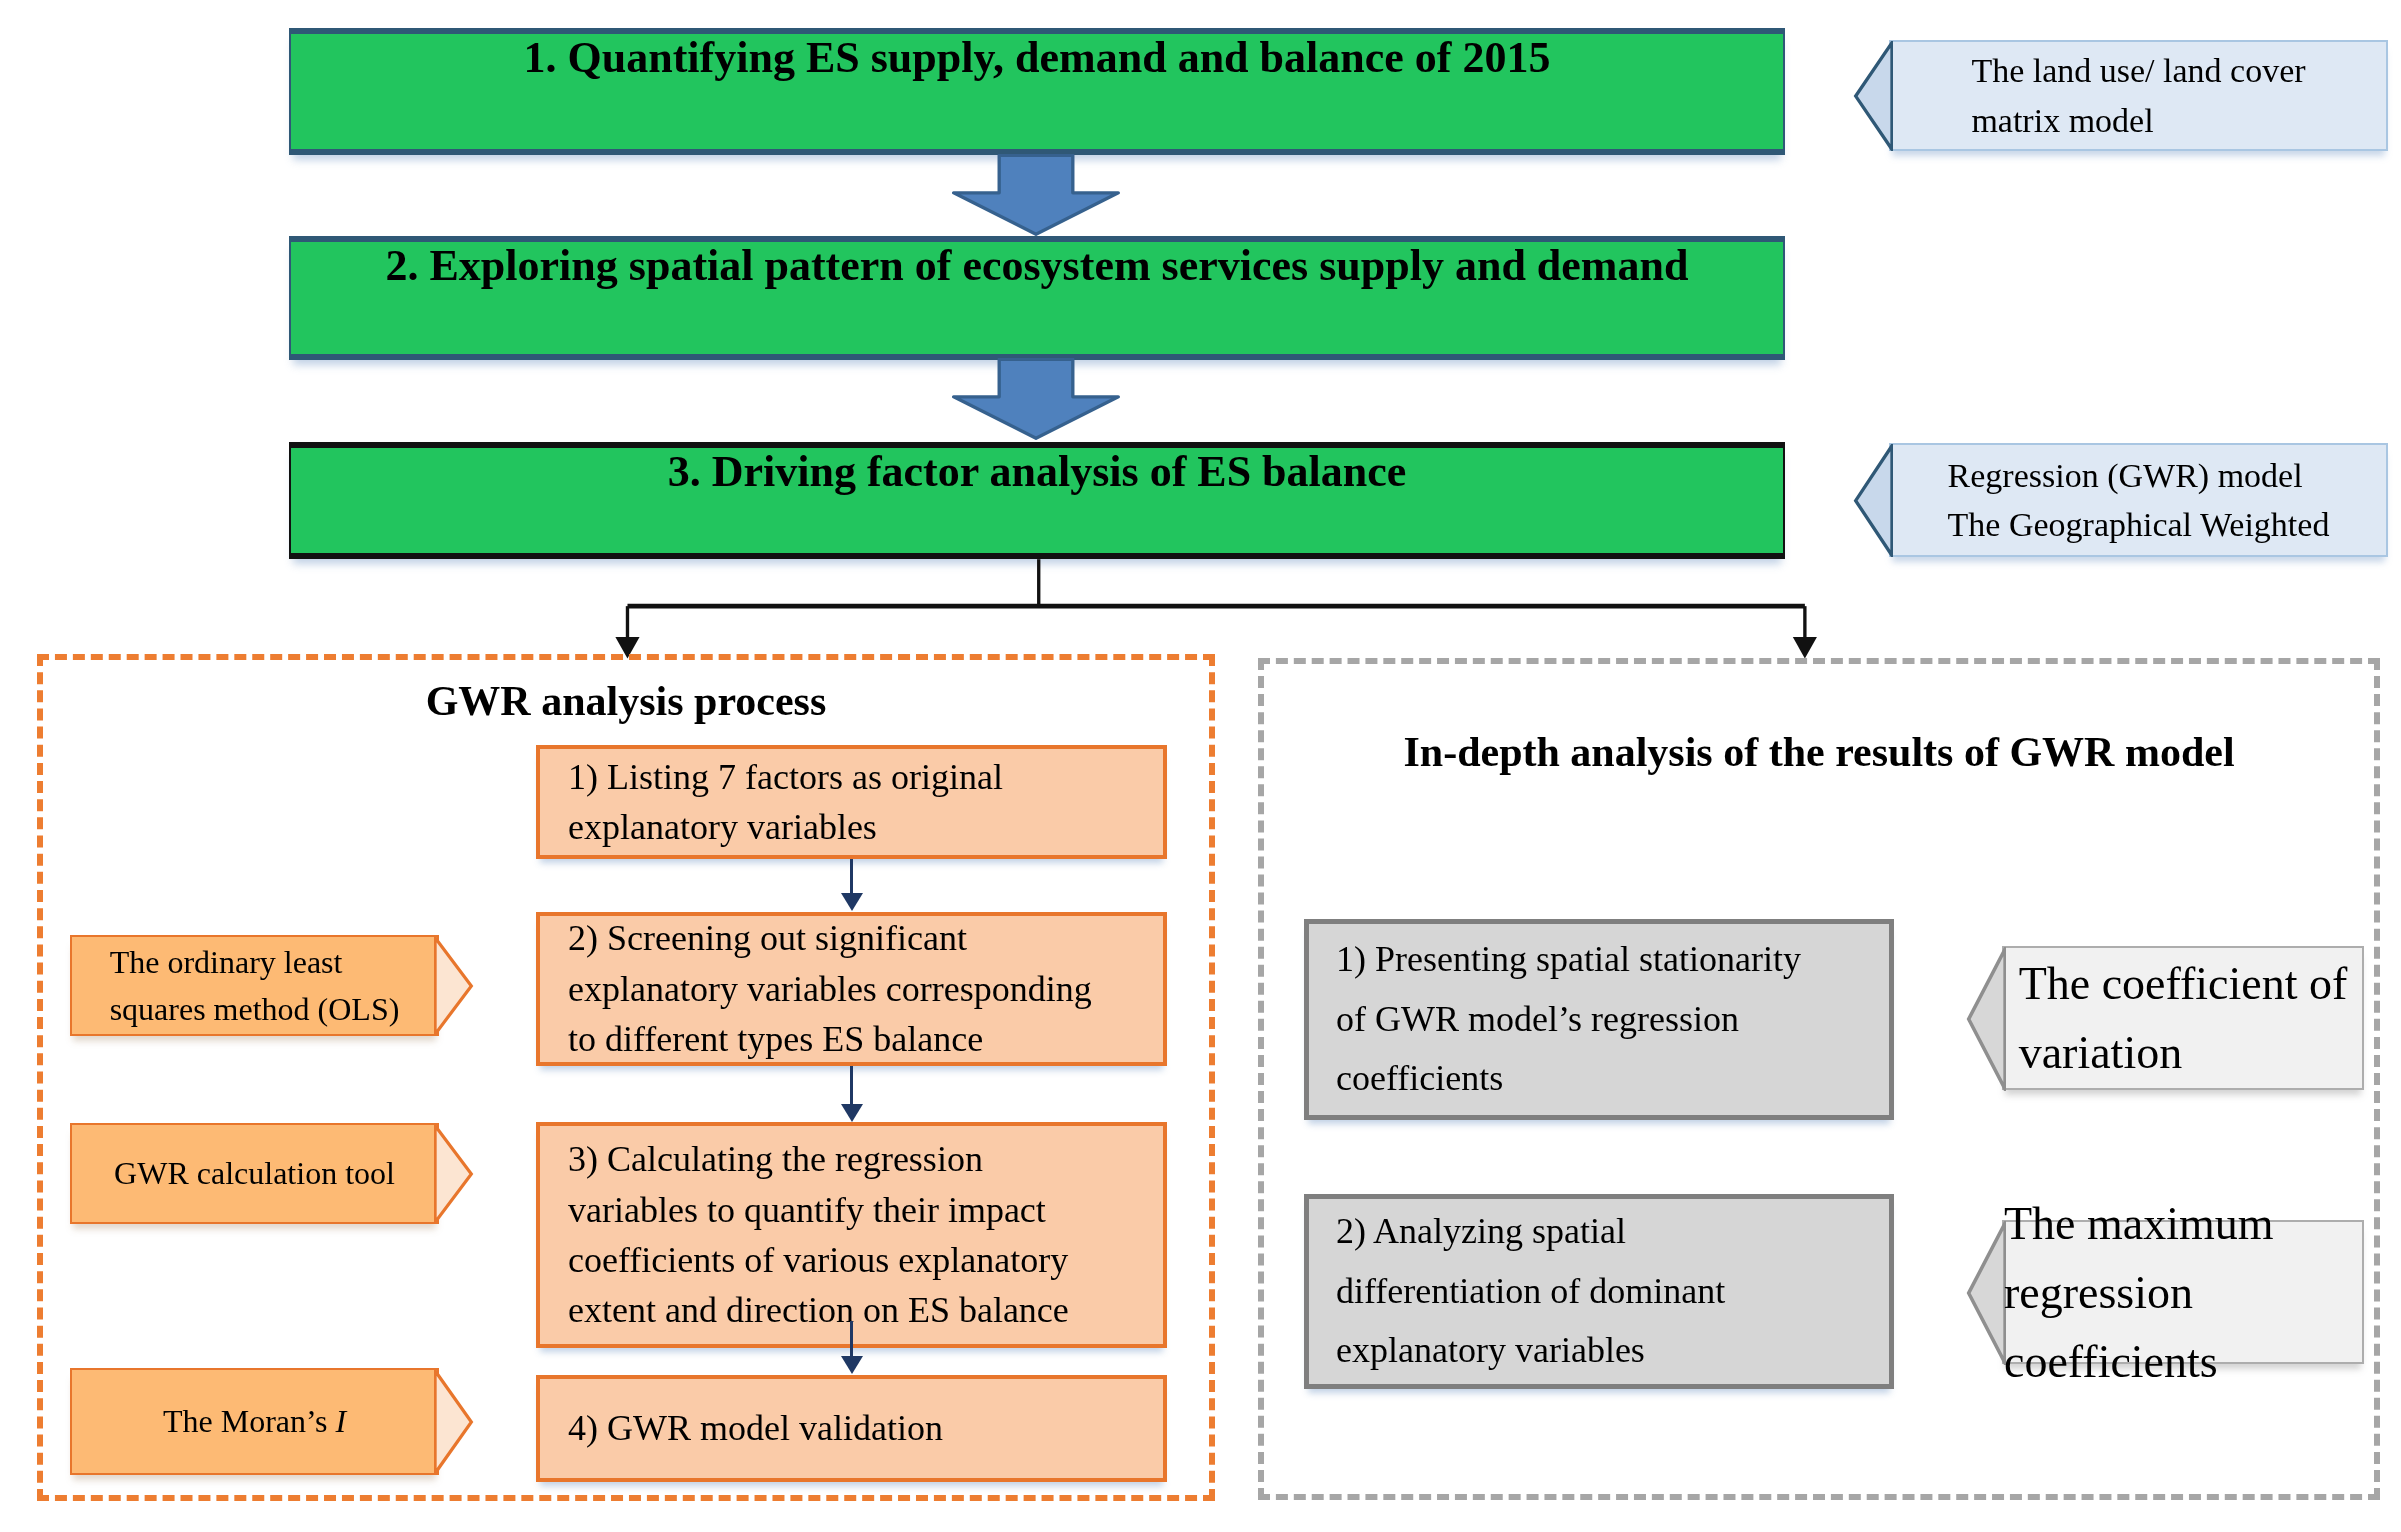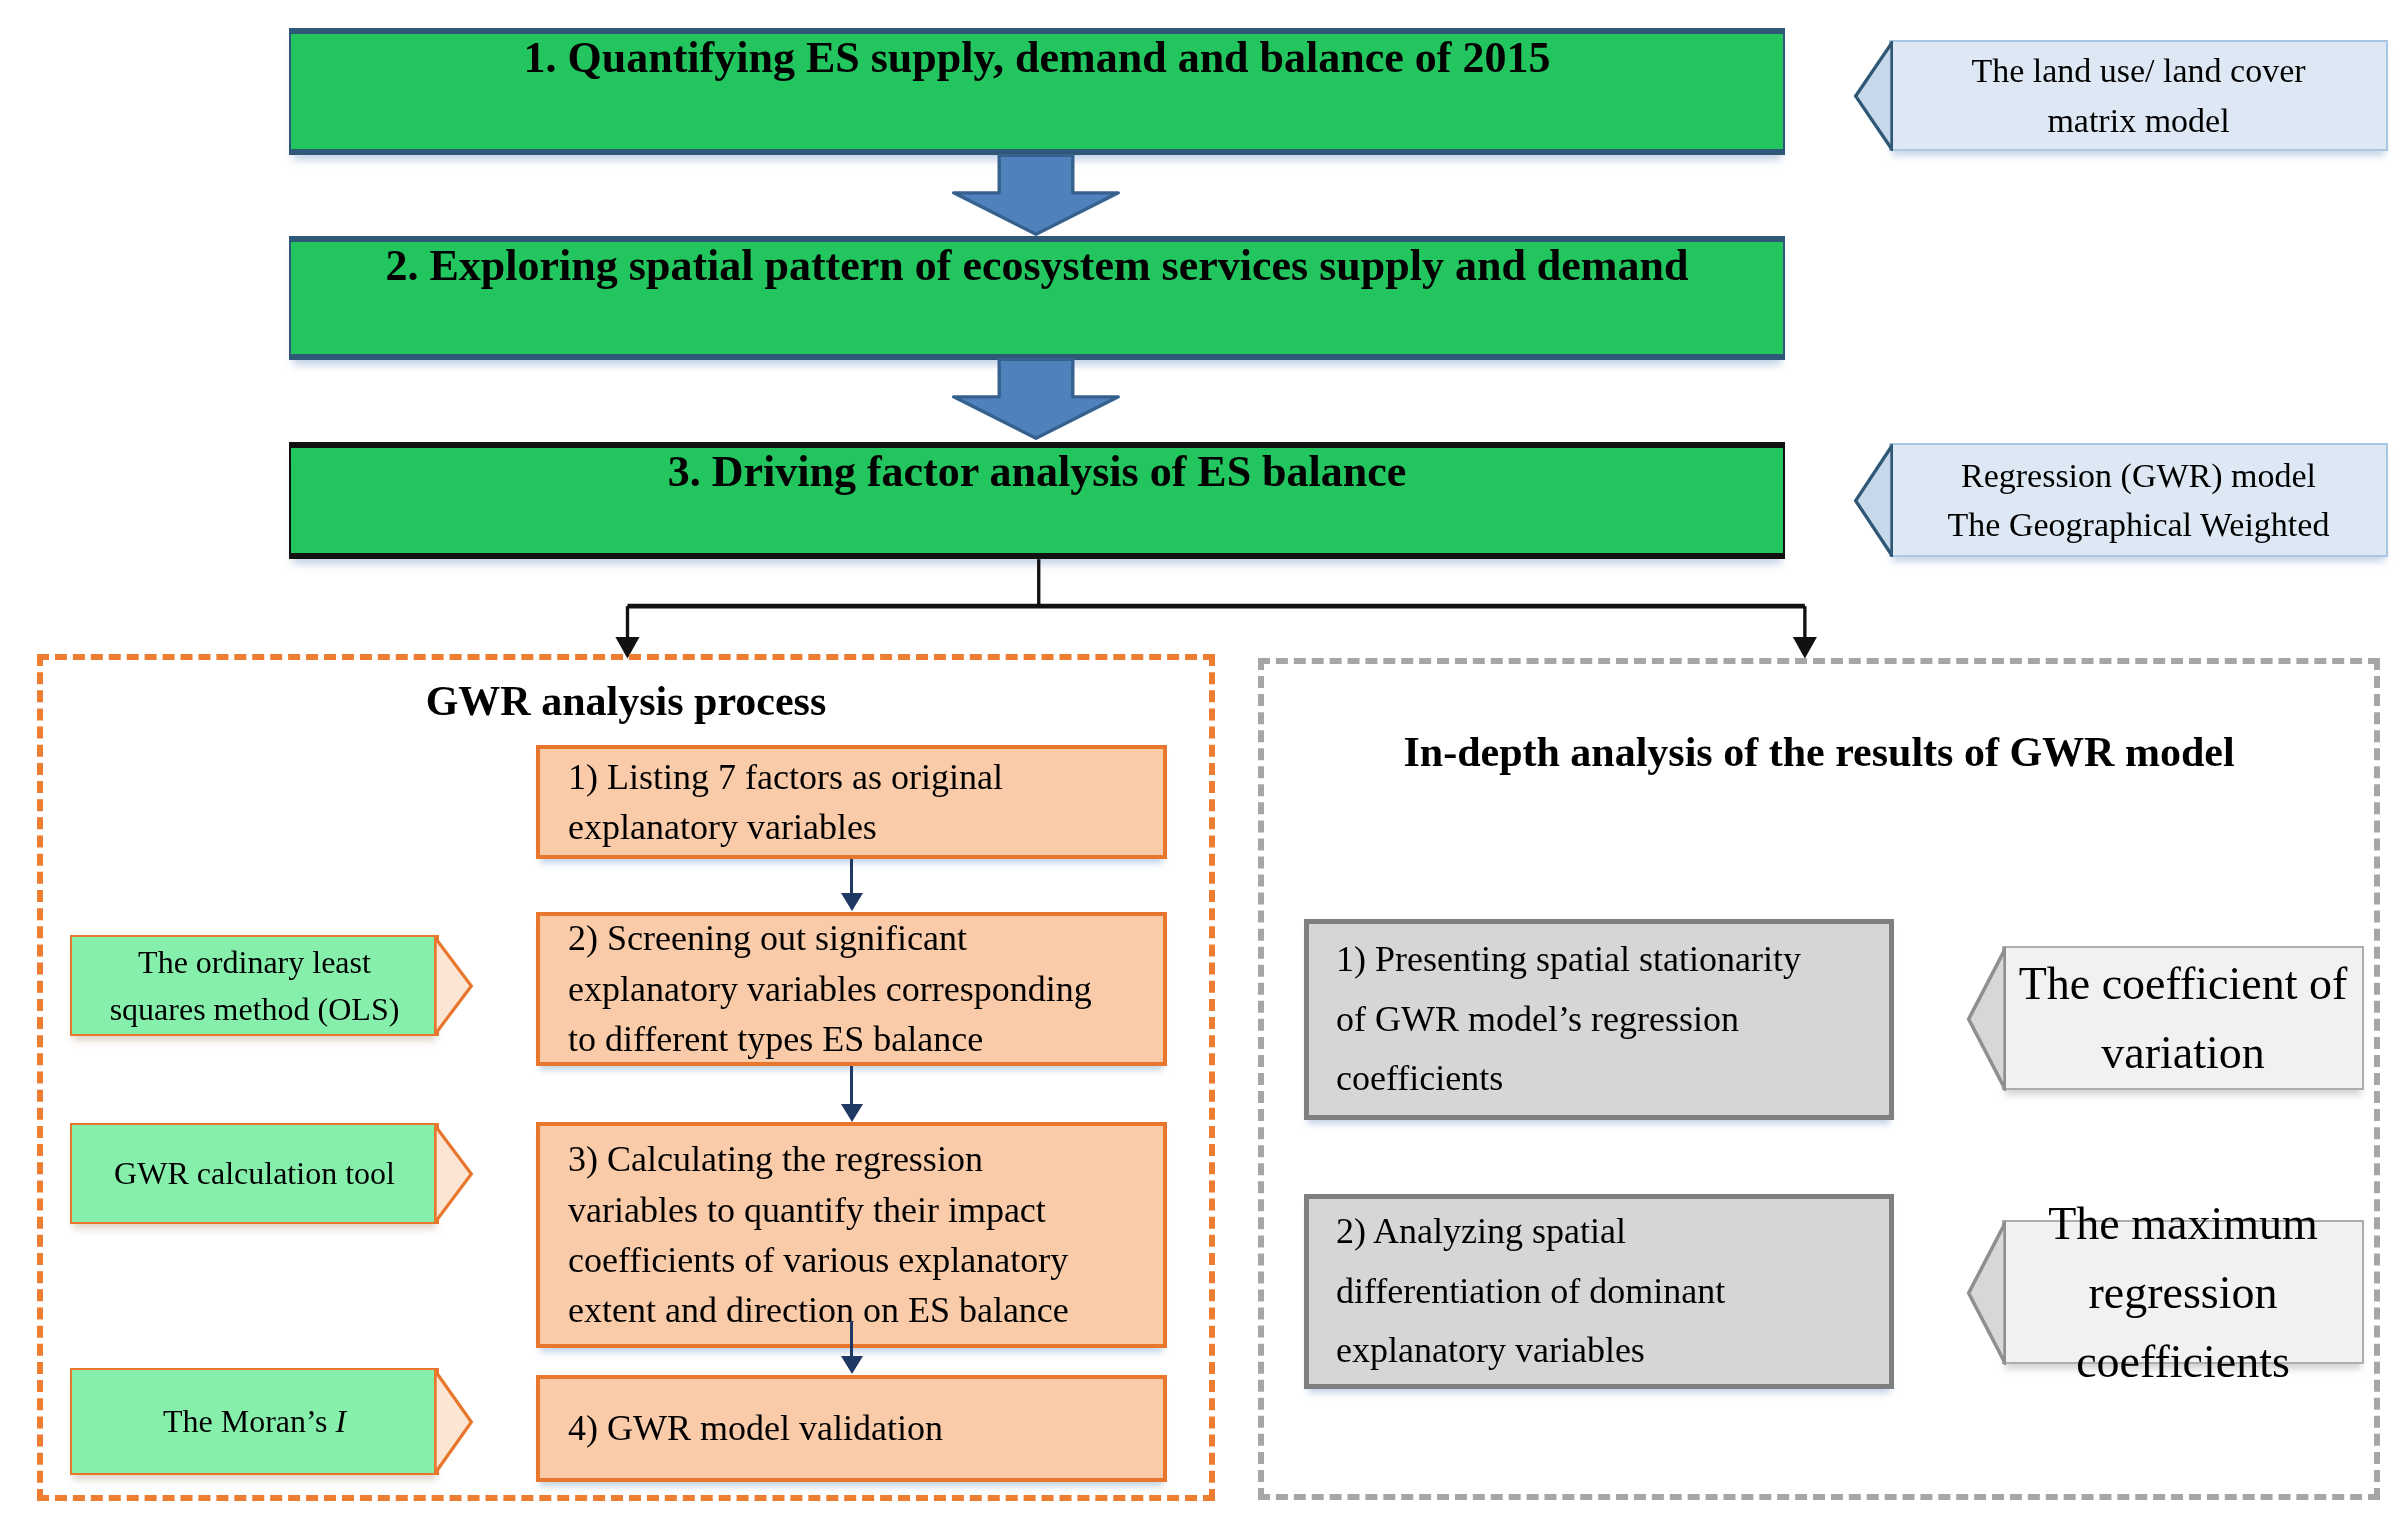--- a/index.html
+++ b/index.html
@@ -20,21 +20,21 @@
   
   .bcallout{
     position:absolute;left:1889px;width:499px;box-sizing:border-box;
     background:#DEE8F4;border:2px solid #A9C6E2;
     display:flex;align-items:center;justify-content:center;
     box-shadow:0 8px 6.7px -3.4px rgba(120,155,200,.4);
   }
   .tri{position:absolute;top:-1.3px;height:103%;width:40px;}
   .tri-left{left:-38px;}
   .tri-right{right:-37px;}
-  .callout-text{position:relative;font-size:34px;text-align:center;line-height:1.45;z-index:1;}
+  .callout-text{position:relative;font-size:34px;text-align:left;line-height:1.45;z-index:1;}
   
   .branch{position:absolute;left:604px;top:559px;width:1221px;height:101px;}
   
   .group{position:absolute;box-sizing:border-box;}
   .group.orange{left:37px;top:654px;width:1178px;height:847px;border:6px dashed #ED7D31;}
   .group.gray{left:1258px;top:658px;width:1122px;height:842px;border:6px dashed #A6A6A6;}
   .group-title{position:absolute;left:0;width:100%;text-align:center;font-size:42px;font-weight:bold;}
   
   .obox{
     position:absolute;left:493px;width:631px;box-sizing:border-box;
@@ -42,21 +42,21 @@
     display:flex;flex-direction:column;justify-content:center;
     padding:0 13.4px 0 28px;font-size:36px;line-height:1.4;
     box-shadow:0 9.4px 6.7px -4px rgba(120,155,200,.45);
   }
   
   .navyline{position:absolute;width:3.4px;background:#1F3864;}
   .navyhead{position:absolute;width:0;height:0;border-left:11.4px solid transparent;border-right:11.4px solid transparent;border-top:18px solid #1F3864;}
   
   .pent{
     position:absolute;left:27px;width:369px;box-sizing:border-box;
-    background:#86efac;border:2.7px solid #E8762C;
+    background:#fdba74;border:2.7px solid #E8762C;
     display:flex;align-items:center;justify-content:center;
     box-shadow:0 8px 6.7px -3.4px rgba(170,140,110,.35);
   }
   .pent .callout-text{font-size:32px;}
   
   .gbox{
     position:absolute;left:40px;width:590px;box-sizing:border-box;
     background:#D6D6D6;border:5.4px solid #7F7F7F;
     display:flex;flex-direction:column;justify-content:center;
     padding:0 13.4px 0 27px;font-size:36px;line-height:1.65;

